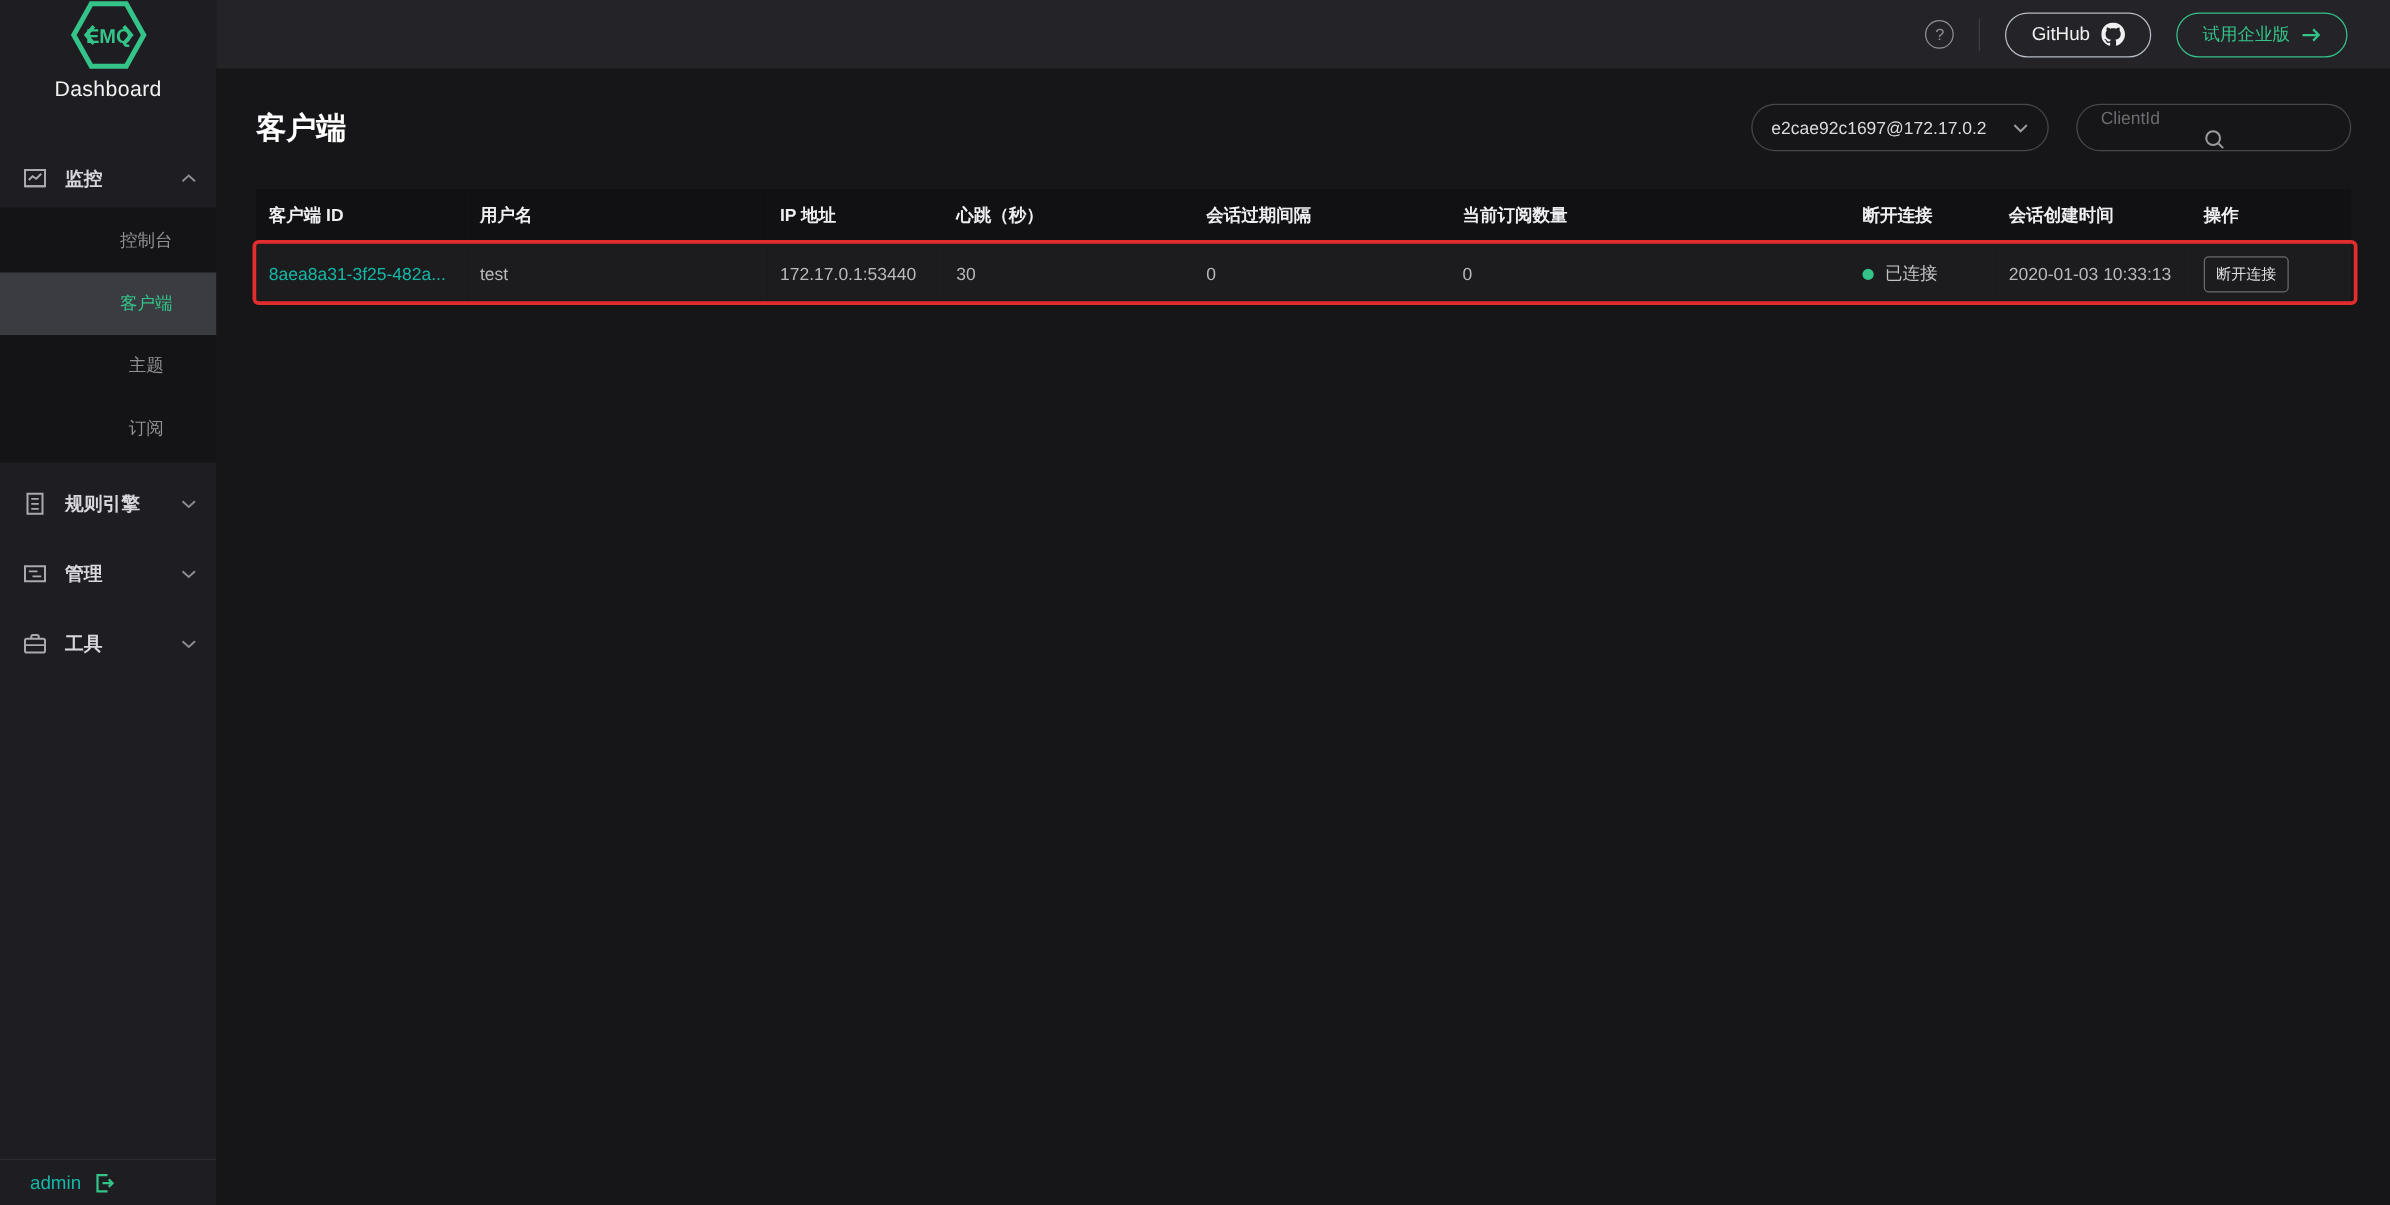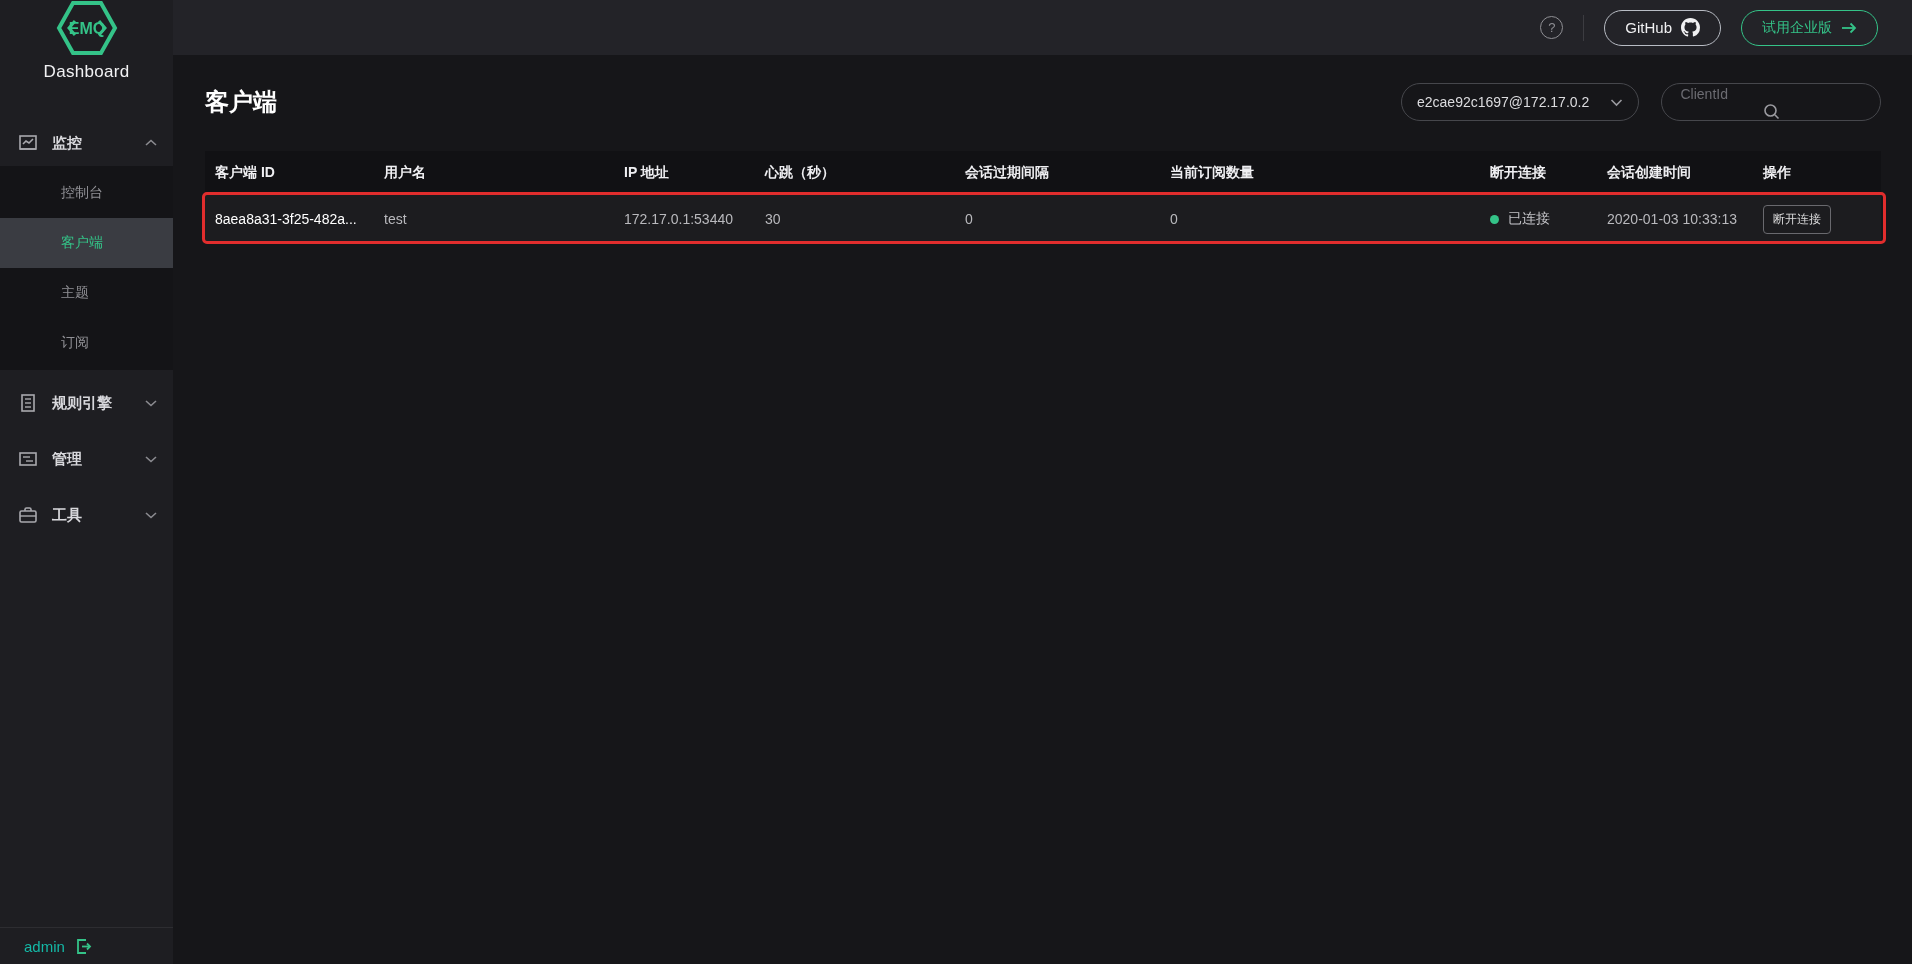--- a/index.html
+++ b/index.html
@@ -8,21 +8,21 @@
 
   
   .sidebar { position:absolute; left:0; top:0; width:173px; height:964px; background:#1e1e22; display:flex; flex-direction:column; z-index:5; }
   .logo-area { padding:0 0 10px; text-align:center; }
   .app-title { color:#f2f2f4; font-size:17px; margin-top:6px; letter-spacing:.3px; }
   .menu { flex:1 1 auto; margin-top:28px; }
   .menu-item { height:46px; display:flex; align-items:center; padding:0 16px 0 18px; color:#d8d8dc; font-size:15px; font-weight:bold; cursor:pointer; margin-bottom:10px; }
   .menu-item .mi-icon { width:20px; height:20px; margin-right:14px; color:#a9a9ae; display:inline-flex; }
   .menu-item .chev { margin-left:auto; color:#8b8b90; display:inline-flex; }
   .submenu { background:#141417; margin:-10px 0 10px; padding:2px 0; }
-  .submenu-item { height:50px; display:flex; align-items:center; padding-left:61px; color:#909095; font-size:14px; cursor:pointer; }
+  .submenu-item { height:50px; display:flex; align-items:center; padding-left:61px; color:#909095; font-size:14px; cursor:pointer;justify-content:center; }
   .submenu-item.active { background:#3a3c42; color:#34c388; }
   .sidebar-footer { border-top:1px solid #2d2d31; height:37px; display:flex; align-items:center; padding-left:24px; gap:10px; color:#14b8a6; font-size:15px; }
 
   
   .topbar { position:absolute; left:173px; top:0; right:0; height:55px; background:#232328; display:flex; align-items:center; justify-content:flex-end; padding-right:34px; gap:20px; }
   .help-circle { width:23px; height:23px; border-radius:50%; border:1.5px solid #8f8f94; color:#8f8f94; font-size:13px; display:flex; align-items:center; justify-content:center; cursor:pointer; }
   .tb-divider { width:1px; height:26px; background:#3c3c41; }
   .pill-btn { height:36px; border-radius:18px; display:flex; align-items:center; gap:9px; padding:0 20px; background:transparent; cursor:pointer; }
   .btn-github { border:1px solid #b8bcc4; color:#f0f0f2; font-size:15px; }
   .btn-enterprise { border:1px solid #34c388; color:#34c388; font-size:14px; }
@@ -38,21 +38,21 @@
   .search-pill input { flex:1; background:transparent; border:none; outline:none; color:#dcdcdf; font-size:14px; font-family:"Liberation Sans",sans-serif; }
   .search-pill input::placeholder { color:#6c6c72; }
   .search-pill .mag { color:#9a9a9f; display:inline-flex; }
 
   .table-wrap { margin:30px 31px 0 32px; position:relative; }
   table { width:100%; border-collapse:collapse; table-layout:fixed; }
   thead tr { background:#111114; height:43px; }
   th { text-align:left; padding-left:10px; color:#efeff2; font-size:14px; font-weight:bold; white-space:nowrap; overflow:hidden; }
   tbody tr { background:#1c1c1f; height:50px; }
   td { padding-left:10px; color:#b9b9bd; font-size:14px; white-space:nowrap; overflow:hidden; }
-  .cell-link { color:#ffffff; cursor:pointer; }
+  .cell-link { color:#14b8a6; cursor:pointer; }
   .status-dot { display:inline-block; width:9px; height:9px; border-radius:50%; background:#34c388; margin-right:9px; vertical-align:middle; }
   .status-text { vertical-align:middle; color:#c3c3c7; }
   .mini-btn { background:transparent; border:1px solid #69696e; border-radius:4px; color:#dededf; font-size:12px; padding:5px 9px; cursor:pointer; font-family:"Liberation Sans",sans-serif;text-align:center; }
   .annotation-box { position:absolute; left:-3px; right:-5px; top:41px; height:52px; border:3px solid #e12d2d; border-radius:5px; pointer-events:none; }
 
   .icon-svg { display:block; }
 </style>
 </head>
 <body>
 

